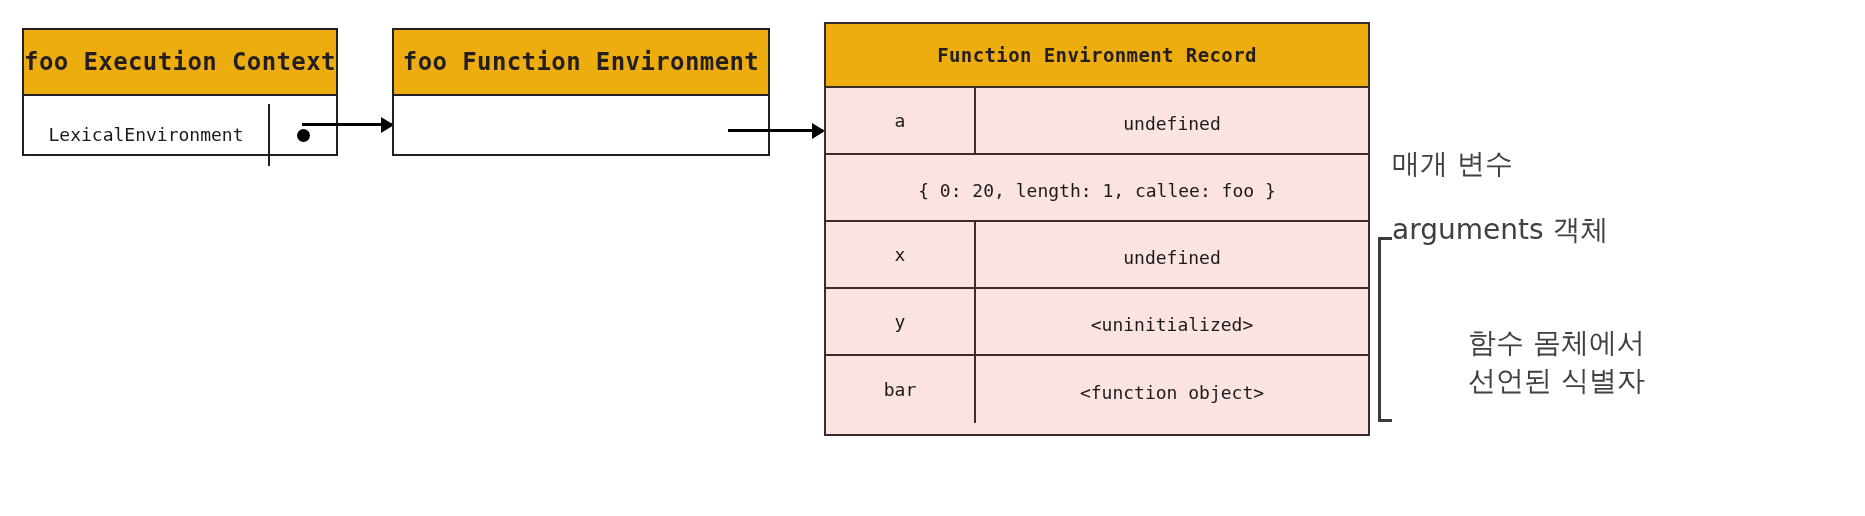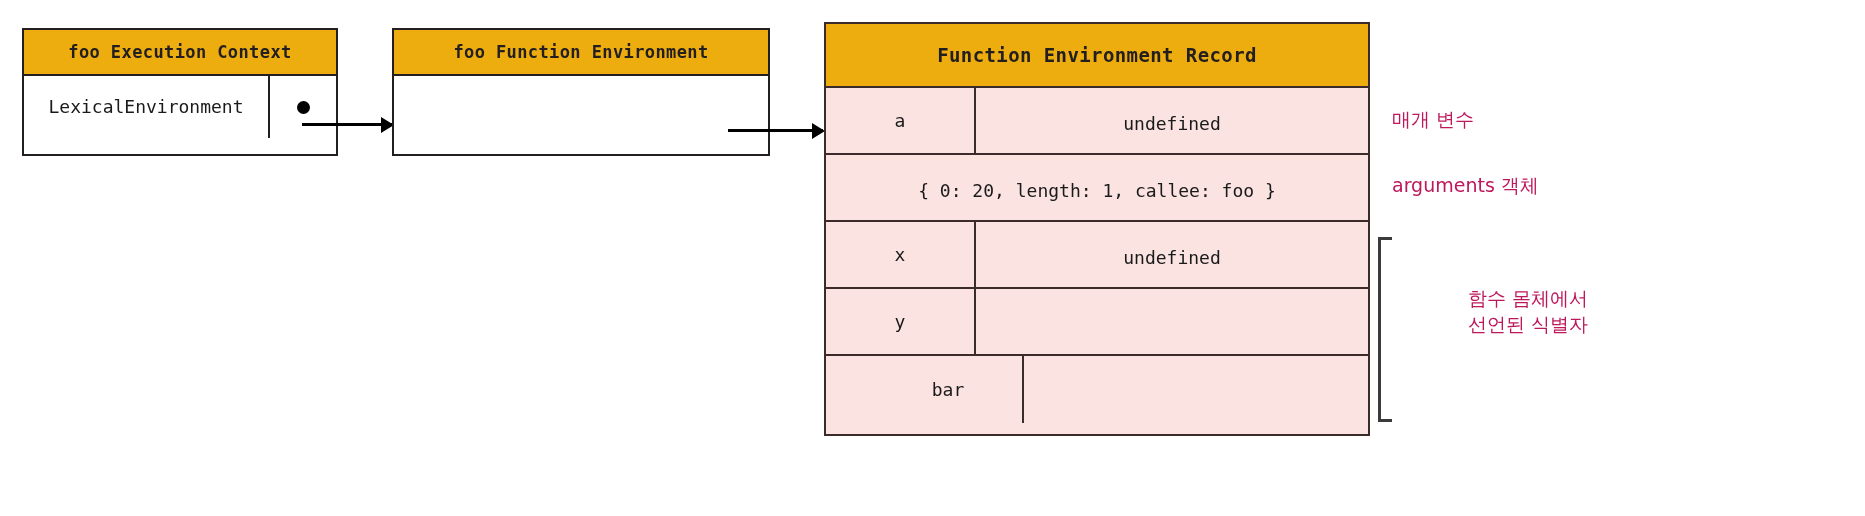--- a/index.html
+++ b/index.html
@@ -25,34 +25,35 @@
   .node {
     position: absolute;
     border: 2px solid #231f20;
     box-sizing: border-box;
     background: #ffffff;
   }
   .node-title {
     background: #eead0e;
     color: #231f20;
     font-weight: bold;
-    font-size: 17px;
+    font-size: 24px;
     letter-spacing: .4px;
     display: flex;
     align-items: center;
     justify-content: center;
     box-sizing: border-box;
     border-bottom: 2px solid #231f20;
-    height: 46px;
+    height: 66px;
     text-align: center;
   }
   .node-body {
     display: flex;
     box-sizing: border-box;
     height: 62px;
+    margin-top: 8px;
   }
   .node-body .cell-label {
     flex: 1 1 auto;
     display: flex;
     align-items: center;
     justify-content: center;
     font-size: 18px;
     padding: 0 8px;
     text-align: center;
     line-height: 1.25;
@@ -112,21 +113,21 @@
     justify-content: center;
     border-bottom: 2px solid #3b2b2b;
     box-sizing: border-box;
   }
   .record-row {
     display: flex;
     height: 67px;
     box-sizing: border-box;
     border-bottom: 2px solid #3b2b2b;
   }
-  .record-row.last { border-bottom: none; padding-left: 48px; }
+  .record-row.last { border-bottom: none; }
   .record-key {
     flex: 0 0 150px;
     display: flex;
     align-items: center;
     justify-content: center;
     font-size: 18px;
     border-right: 2px solid #3b2b2b;
     box-sizing: border-box;
   }
   .record-val {
@@ -138,24 +139,25 @@
     box-sizing: border-box;
     padding: 0 10px;
     white-space: nowrap;
     margin-top: 6px;
   }
 
   
   .note {
     position: absolute;
     font-family: "DejaVu Sans", "Liberation Sans", sans-serif;
-    font-size: 19px;
-    color: #be185d;
+    font-size: 28px;
+    color: #404040;
     line-height: 1.35;
     white-space: pre-line;
+    margin-top: 38px;
   }
 
   .brace {
     position: absolute;
     border: 3px solid #3b3b3b;
     border-right: none;
     box-sizing: border-box;
     width: 14px;
   }
 </style>
@@ -194,24 +196,26 @@
       <div class="record-val">{ 0: 20, length: 1, callee: foo }</div>
     </div>
 
     <div class="record-row">
       <div class="record-key">x</div>
       <div class="record-val">undefined</div>
     </div>
 
     <div class="record-row">
       <div class="record-key">y</div>
+      <div class="record-val">&lt;uninitialized&gt;</div>
     </div>
 
     <div class="record-row last">
       <div class="record-key">bar</div>
+      <div class="record-val">&lt;function object&gt;</div>
     </div>
   </div>
 
   <div class="note" style="left:1392px; top:107px;">매개 변수</div>
 
   <div class="note" style="left:1392px; top:173px;text-align:right;">arguments 객체</div>
 
   <div class="brace" style="left:1378px; top:237px; height:185px;"></div>
 
   <div class="note" style="left:1468px; top:286px;">함수 몸체에서

